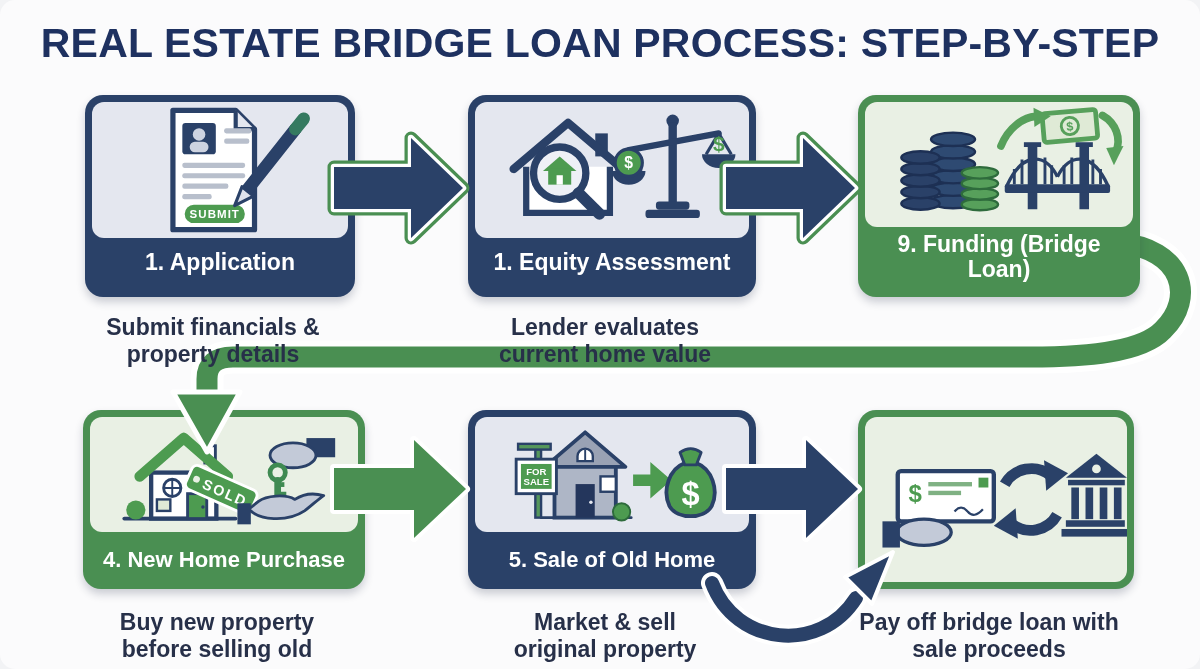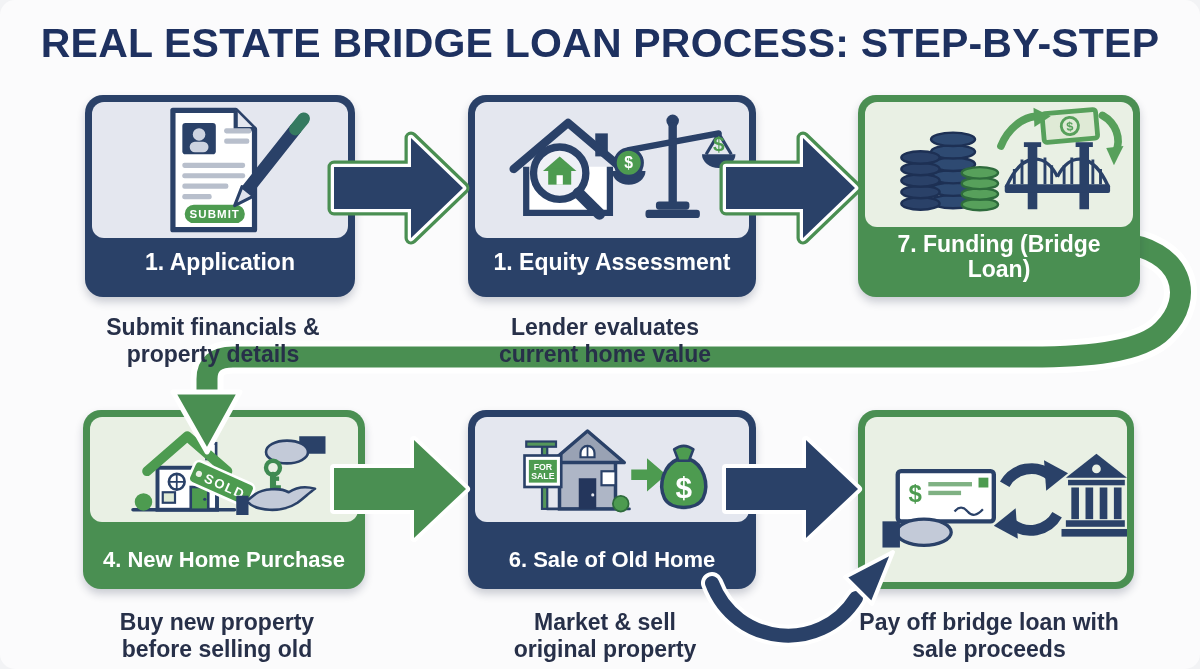--- a/index.html
+++ b/index.html
@@ -24,21 +24,21 @@
   .theme-navy{background:#2a4168;}
   .theme-green{background:#4a8f52;}
   .icon-area{border-radius:12px;flex:1;display:flex;align-items:center;justify-content:center;overflow:hidden;}
   .theme-navy .icon-area{background:#e4e7ef;}
   .theme-green .icon-area{background:#e9f0e4;}
   .label{
     color:#fff;font-weight:bold;text-align:center;
     padding:5px 4px 7px;font-size:23px;line-height:1.12;
     display:flex;align-items:center;justify-content:center;min-height:40px;
   }
-  .row2 .label{font-size:22px;min-height:32px;padding:22px 2px 6px;}
+  .row2 .label{font-size:22px;min-height:32px;padding:12px 2px 6px;}
   .caption{
     position:absolute;z-index:1;text-align:center;
     font-size:23px;font-weight:600;line-height:1.18;color:#273049;margin-top:26px;
   }
   #arrow-layer{z-index:2;}
   text.icn{font-family:"Liberation Sans",sans-serif;font-weight:bold;}
 </style>
 </head>
 <body>
 
@@ -156,21 +156,21 @@
           <rect x="166" y="10" width="56" height="30" rx="3" fill="#dfead6" stroke="#57a05b" stroke-width="5" stroke-linejoin="round"></rect>
           <circle cx="194" cy="25" r="9" fill="none" stroke="#57a05b" stroke-width="3"></circle>
           <text class="icn" x="194" y="30" font-size="13" fill="#57a05b" text-anchor="middle">$</text>
         </g>
         <path d="M122,46 C130,26 146,16 158,15" fill="none" stroke="#57a05b" stroke-width="8" stroke-linecap="round"></path>
         <path d="M156,6 L174,15 L157,26 Z" fill="#57a05b"></path>
         <path d="M228,14 C242,22 248,38 242,52" fill="none" stroke="#57a05b" stroke-width="8" stroke-linecap="round"></path>
         <path d="M232,48 L250,46 L240,66 Z" fill="#57a05b"></path>
       </svg>
     </div>
-    <div class="label">7. Funding (Bridge Loan)</div>
+    <div class="label">9. Funding (Bridge Loan)</div>
   </div>
 
   <div class="card theme-green row2" style="left:83px;top:410px;width:268px;height:165px;">
     <div class="icon-area">
       <svg width="100%" height="100%" viewBox="0 0 240 120">
         <line x1="16" y1="106" x2="132" y2="106" stroke="#2a4168" stroke-width="4" stroke-linecap="round"></line>
         <circle cx="28" cy="97" r="10" fill="#4d9b50"></circle>
         <rect x="100" y="30" width="11" height="18" fill="#ffffff" stroke="#2a4168" stroke-width="3"></rect>
         <rect x="44" y="58" width="68" height="48" fill="#ffffff" stroke="#2a4168" stroke-width="4.5"></rect>
         <path d="M32,62 L78,22 L124,62" fill="none" stroke="#4d9b50" stroke-width="11" stroke-linejoin="round" stroke-linecap="round"></path>
@@ -217,21 +217,21 @@
         <rect x="20" y="44" width="42" height="36" fill="#ffffff" stroke="#2a4168" stroke-width="3"></rect>
         <rect x="25" y="49" width="32" height="26" fill="#4d9b50"></rect>
         <text class="icn" x="41" y="60" font-size="10" fill="#ffffff" text-anchor="middle">FOR</text>
         <text class="icn" x="41" y="71" font-size="10" fill="#ffffff" text-anchor="middle">SALE</text>
         <path d="M142,60 L160,60 L160,47 L182,66 L160,85 L160,72 L142,72 Z" fill="#4d9b50"></path>
         <path d="M196,48 C180,54 172,76 180,93 C188,107 216,107 224,93 C232,76 224,54 208,48 Z" fill="#4d9b50" stroke="#2a4168" stroke-width="4" stroke-linejoin="round"></path>
         <path d="M191,37 Q202,29 213,37 L208,50 L196,50 Z" fill="#4d9b50" stroke="#2a4168" stroke-width="3" stroke-linejoin="round"></path>
         <text class="icn" x="202" y="92" font-size="34" fill="#ffffff" text-anchor="middle">$</text>
       </svg>
     </div>
-    <div class="label">6. Sale of Old Home</div>
+    <div class="label">5. Sale of Old Home</div>
   </div>
   <div class="caption" style="left:490px;top:583px;width:230px;">Market &amp; sell original property</div>
 
   <div class="card theme-green row2" style="left:858px;top:410px;width:262px;height:165px;">
     <div class="icon-area">
       <svg width="100%" height="100%" viewBox="0 0 240 120">
         <rect x="30" y="34" width="88" height="46" rx="3" fill="#ffffff" stroke="#2a4168" stroke-width="4"></rect>
         <text class="icn" x="46" y="62" font-size="22" fill="#4d9b50" text-anchor="middle">$</text>
         <rect x="58" y="44" width="40" height="4" fill="#7fb183"></rect>
         <rect x="58" y="52" width="30" height="4" fill="#7fb183"></rect>

